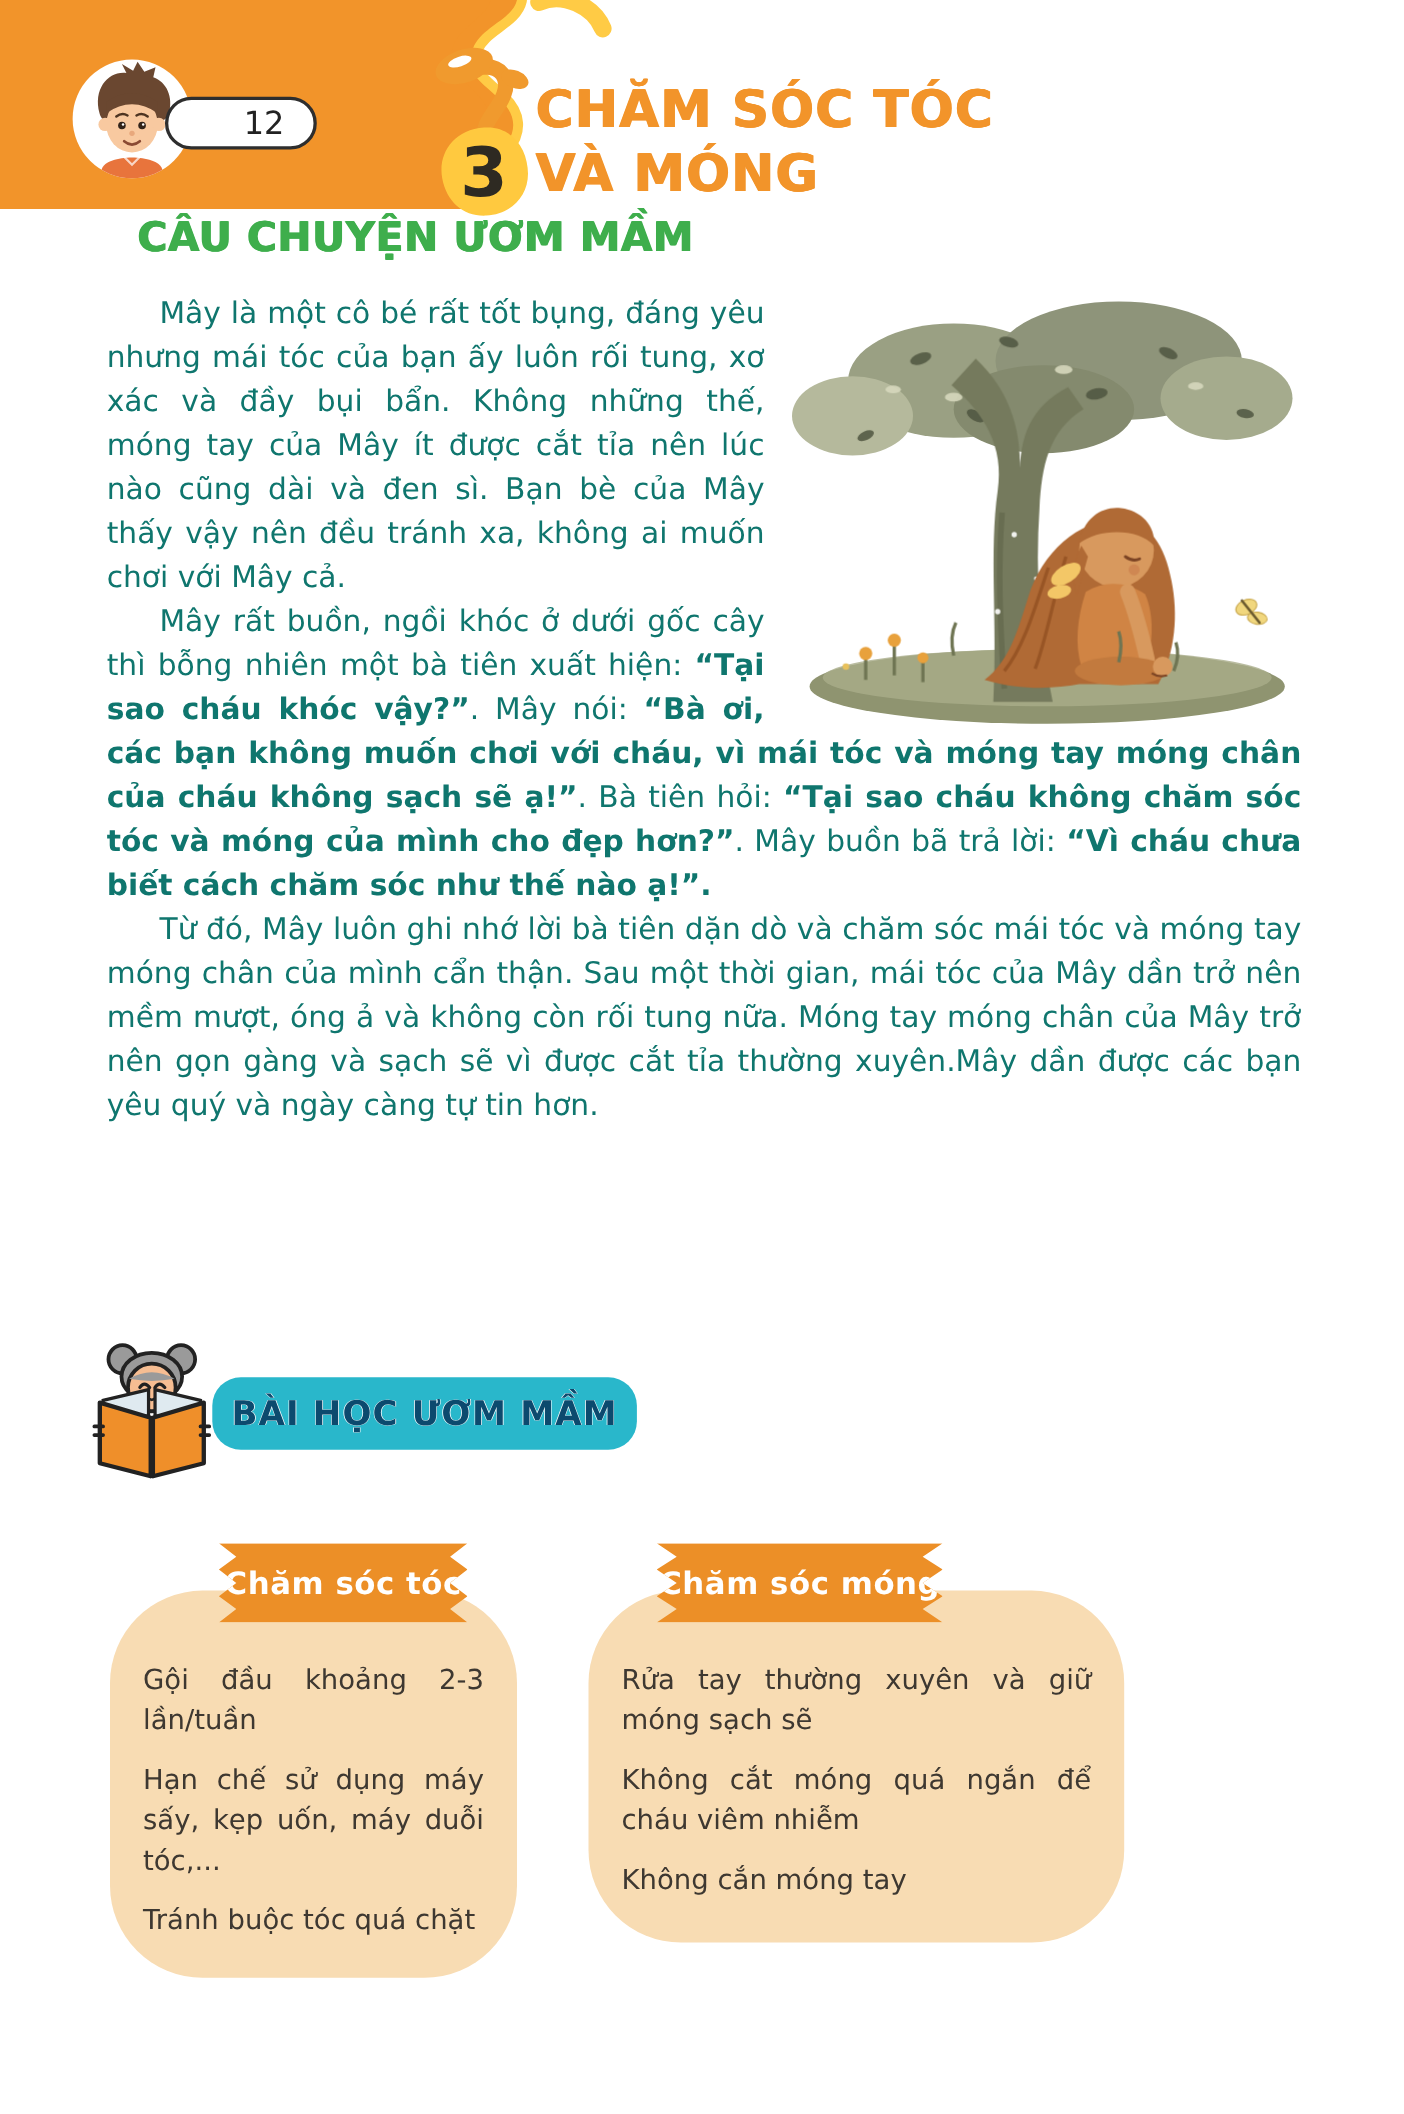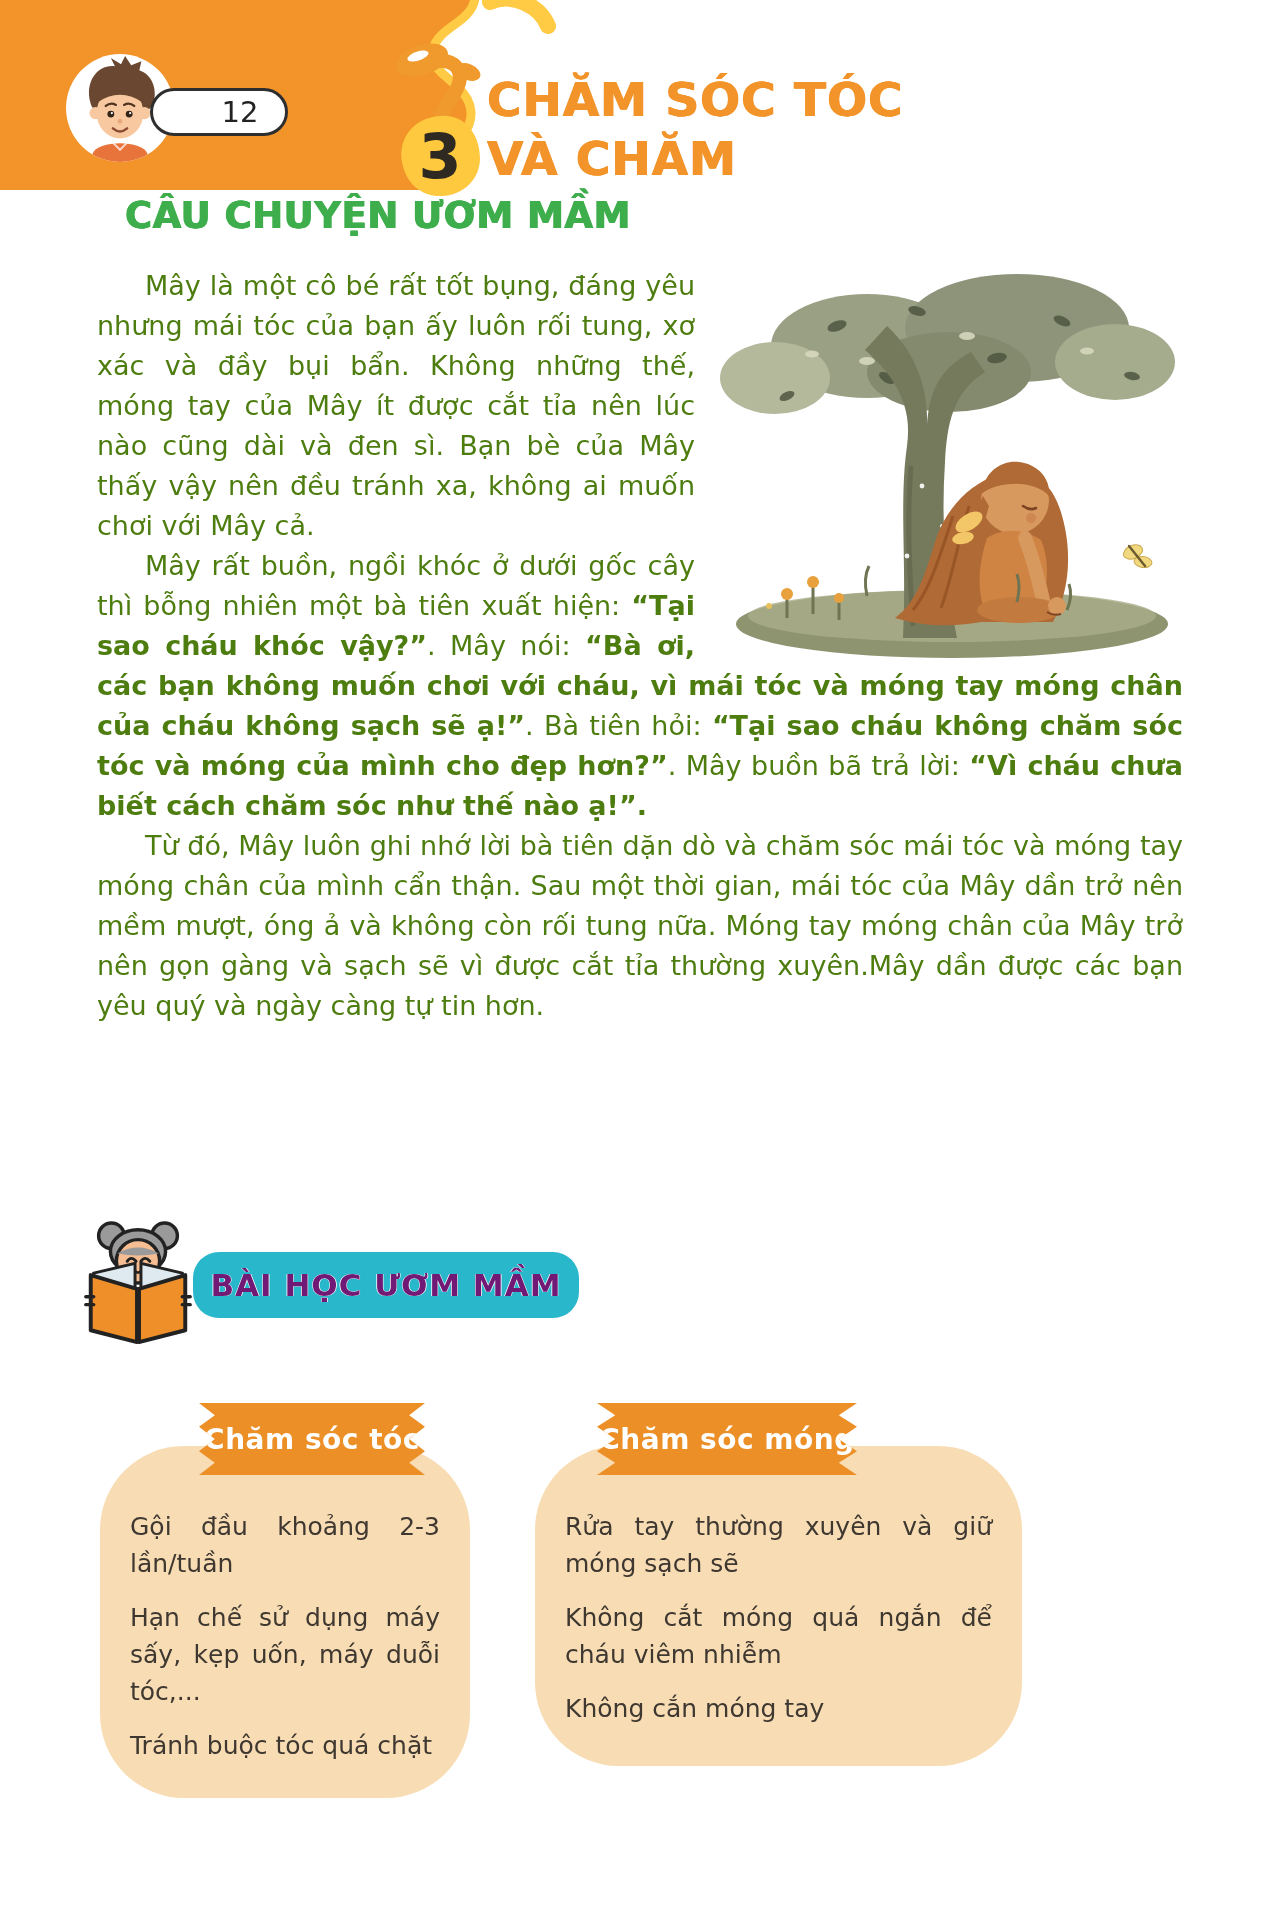--- a/index.html
+++ b/index.html
@@ -15,33 +15,33 @@
              font-size:29px;color:#222;text-align:center;}
   .lesson-badge{position:absolute;left:378px;top:28px;width:124px;height:172px;}
   .page-title{position:absolute;left:487px;top:70px;width:620px;color:#F2942A;
               font-size:47px;font-weight:700;line-height:59px;letter-spacing:1px;
               text-shadow:0.6px 0 0 #F2942A,-0.6px 0 0 #F2942A;}
 
   
   .story-heading{position:absolute;left:97px;top:194px;color:#3EAE4C;font-size:37px;
                  font-weight:700;letter-spacing:0.5px;
                  text-shadow:0.6px 0 0 #3EAE4C,-0.6px 0 0 #3EAE4C;margin-left:28px;}
-  .story{position:absolute;left:97px;top:266px;width:1086px;color:#4d7c0f;
+  .story{position:absolute;left:97px;top:266px;width:1086px;color:#0f766e;
          font-size:27px;line-height:40px;text-align:justify;}
   .story p{margin:0;text-indent:48px;}
   .story .b{font-weight:700;}
   .illu-float{float:right;width:474px;height:396px;margin-left:14px;margin-bottom:4px;
               position:relative;}
   .illu-float svg{position:absolute;right:0;top:0;}
 
   
   .reading-icon{position:absolute;left:74px;top:1214px;width:128px;height:134px;}
   .lesson-banner{position:absolute;left:193px;top:1252px;width:386px;height:66px;
                  background:#29B7CB;border-radius:26px;display:flex;align-items:center;
-                 justify-content:center;color:#701a75;font-size:31px;font-weight:700;
+                 justify-content:center;color:#0c4a6e;font-size:31px;font-weight:700;
                  letter-spacing:1px;text-shadow:0.6px 0 0 #fff,-0.6px 0 0 #fff;}
 
   
   .card{position:absolute;background:#F8DCB3;border-radius:84px;box-sizing:border-box;
         padding:62px 30px 34px 30px;color:#3E3831;font-size:25px;line-height:37px;
         text-align:justify;}
   .card-left{left:100px;top:1446px;width:370px;min-height:348px;}
   .card-right{left:535px;top:1446px;width:487px;min-height:320px;}
   .ribbon{position:absolute;height:72px;background:#EC8F27;color:#fff;font-size:28px;
           font-weight:700;display:flex;align-items:center;justify-content:center;
@@ -109,21 +109,21 @@
       <ellipse cx="40" cy="28" rx="11" ry="4.5" fill="#ffffff" transform="rotate(-18 40 28)"></ellipse>
       <ellipse cx="90" cy="44" rx="13" ry="8" fill="#F09A2E" transform="rotate(22 90 44)"></ellipse>
       <path d="M52 92 L72 92 L62 108 Z" fill="#F09A2E"></path>
       <path d="M62 88 C34 90 20 112 24 134 C28 156 44 169 64 168 C86 167 102 151 102 130 C102 108 88 86 62 88 Z" fill="#FFC93F"></path>
       <text x="62" y="150" text-anchor="middle" font-family="DejaVu Sans, sans-serif" font-size="62" font-weight="700" fill="#2e2a22">3</text>
     </svg>
   </div>
 
   <div class="page-title">
     <div>CHĂM SÓC TÓC</div>
-    <div>VÀ CHĂM</div>
+    <div>VÀ MÓNG</div>
   </div>
 
   <div class="story-heading">CÂU CHUYỆN ƯƠM MẦM</div>
 
   <div class="story" id="story">
     <div class="illu-float">
       <svg width="466" height="394" viewBox="0 0 466 394">
 
         <ellipse cx="150" cy="80" rx="96" ry="52" fill="#9aa083"></ellipse>
         <ellipse cx="300" cy="62" rx="112" ry="54" fill="#8e947a"></ellipse>

